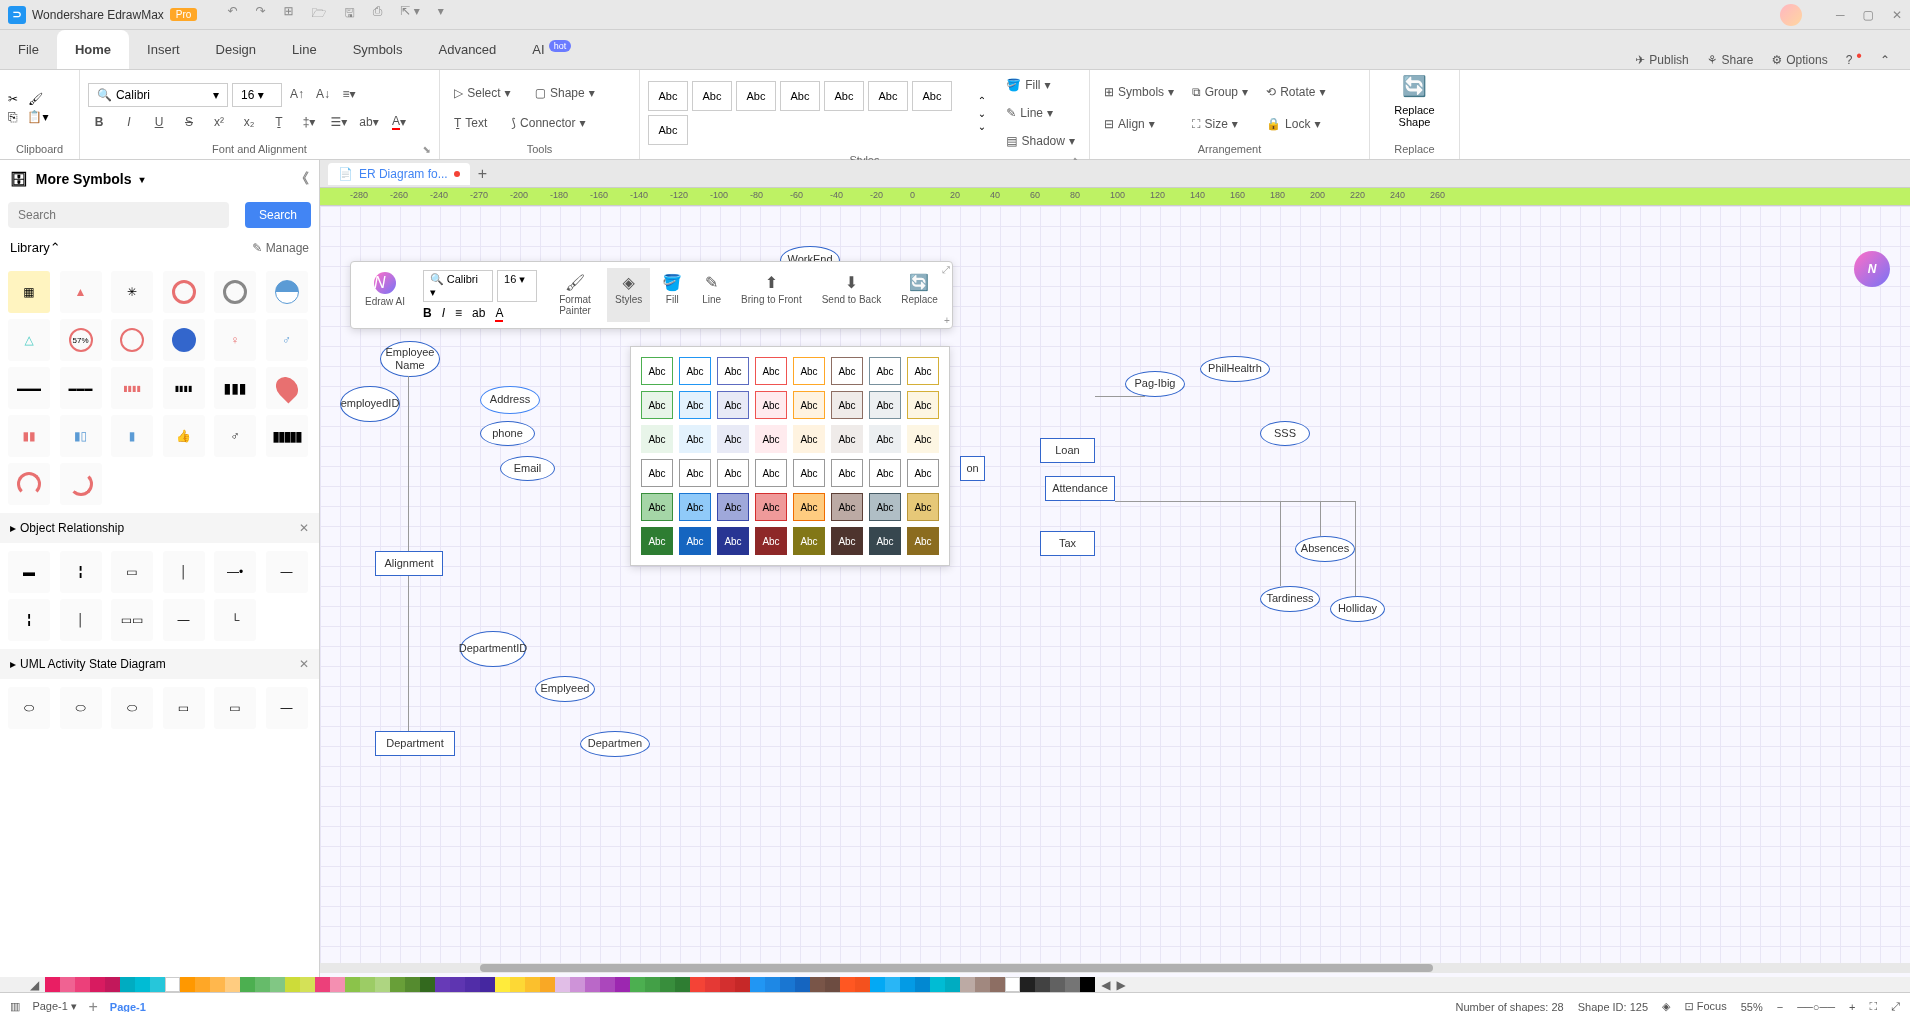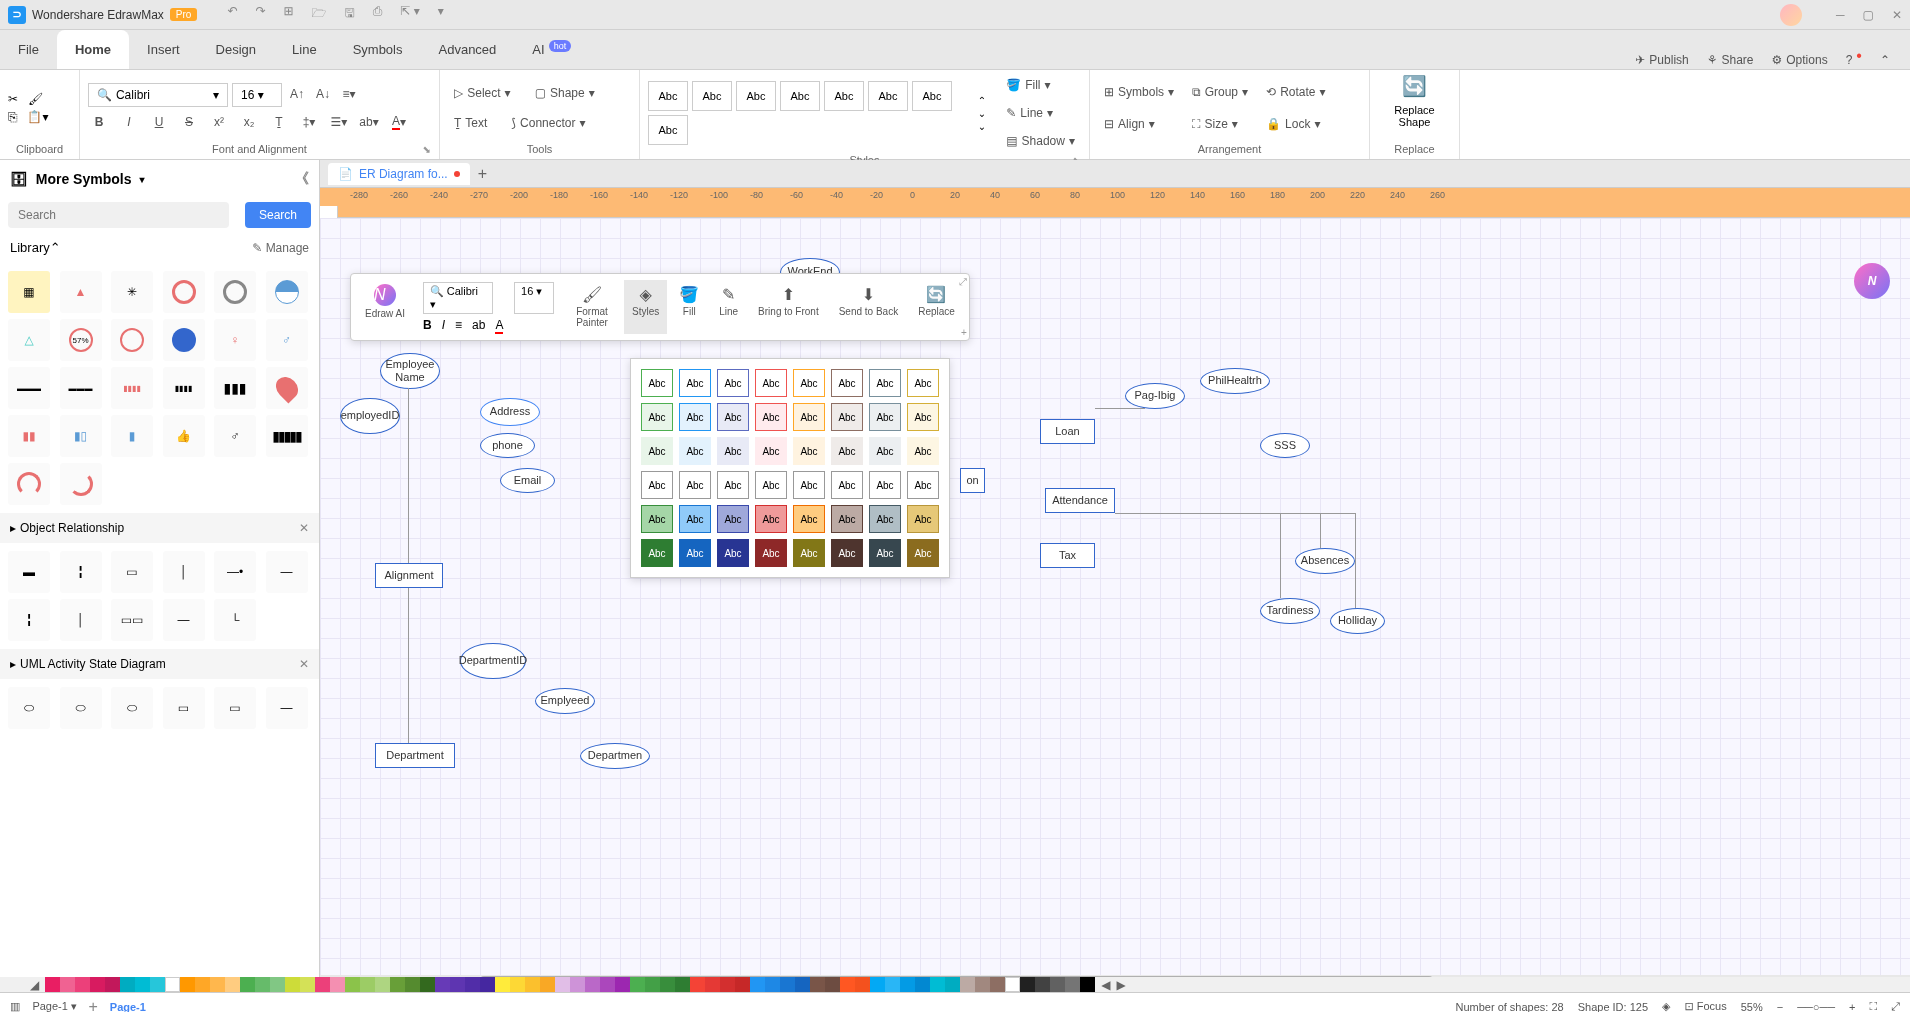--- a/index.html
+++ b/index.html
@@ -40,21 +40,21 @@
 .manage-link{margin-left:auto;font-size:12px;color:#666}
 .symbol-grid{padding:8px;display:grid;grid-template-columns:repeat(6,1fr);gap:6px;overflow-y:auto}
 .symbol-item{width:42px;height:42px;border:1px solid transparent;display:flex;align-items:center;justify-content:center;background:#fafafa;border-radius:3px}
 .section-header{padding:8px 10px;background:#f5f5f5;display:flex;align-items:center;font-size:12px}
 .section-close{margin-left:auto;color:#888}
 .canvas-area{flex:1;position:relative;background:#f8f7ff;overflow:hidden}
 .doc-tabs{height:28px;background:#e8e8e8;display:flex;align-items:center;padding:0 8px;border-bottom:1px solid #ccc}
 .doc-tab{background:#fff;padding:4px 10px;display:flex;align-items:center;gap:6px;font-size:12px;border-radius:4px 4px 0 0}
 .doc-tab .dot{width:6px;height:6px;background:#f44336;border-radius:50%}
 .new-tab{margin-left:8px;font-size:16px;color:#666}
-.ruler-h{height:30px;background:#fdba74;border-bottom:1px solid #ccc;display:flex;font-size:9px;color:#666;position:relative}
+.ruler-h{height:18px;background:#bef264;border-bottom:1px solid #ccc;display:flex;font-size:9px;color:#666;position:relative}
 .ruler-tick{position:absolute;top:2px}
 .canvas{position:relative;flex:1;height:calc(100% - 60px);background:#f8f7ff;background-image:linear-gradient(#e8e5f5 1px,transparent 1px),linear-gradient(90deg,#e8e5f5 1px,transparent 1px);background-size:20px 20px}
 .ruler-v{position:absolute;left:0;top:46px;width:18px;height:calc(100% - 60px);background:#fff;border-right:1px solid #ccc;font-size:9px;color:#666}
 .ruler-v-tick{position:absolute;right:2px}
 .er-shape{position:absolute;background:#fff;border:1px solid #3366cc;display:flex;align-items:center;justify-content:center;font-size:11px;color:#333;text-align:center;line-height:1.2}
 .ellipse{border-radius:50%}
 .rect{border-radius:0}
 .selected{border:1px solid #4285f4}
 .connector-line{position:absolute;background:#999}
 .float-toolbar{position:absolute;background:#fff;border:1px solid #ccc;border-radius:4px;display:flex;padding:6px;gap:4px;box-shadow:0 2px 8px rgba(0,0,0,0.15);z-index:100}
@@ -398,21 +398,21 @@
 
       <div class="er-shape ellipse selected" style="left:160px;top:180px;width:60px;height:28px">Address</div>
       <div class="er-shape ellipse" style="left:160px;top:215px;width:55px;height:25px">phone</div>
       <div class="er-shape ellipse" style="left:180px;top:250px;width:55px;height:25px">Email</div>
       <div class="er-shape rect" style="left:55px;top:345px;width:68px;height:25px">Alignment</div>
       <div class="er-shape ellipse" style="left:140px;top:425px;width:66px;height:36px;padding:2px">DepartmentID</div>
       <div class="er-shape ellipse" style="left:215px;top:470px;width:60px;height:26px">Emplyeed</div>
       <div class="er-shape rect" style="left:55px;top:525px;width:80px;height:25px">Department</div>
       <div class="er-shape ellipse" style="left:260px;top:525px;width:70px;height:26px">Departmen</div>
       <div class="er-shape rect" style="left:640px;top:250px;width:25px;height:25px">on</div>
-      <div class="er-shape rect" style="left:720px;top:201px;width:55px;height:25px">Loan</div>
+      <div class="er-shape rect" style="left:720px;top:232px;width:55px;height:25px">Loan</div>
       <div class="er-shape rect" style="left:725px;top:270px;width:70px;height:25px">Attendance</div>
       <div class="er-shape rect" style="left:720px;top:325px;width:55px;height:25px">Tax</div>
       <div class="er-shape ellipse" style="left:805px;top:165px;width:60px;height:26px">Pag-Ibig</div>
       <div class="er-shape ellipse" style="left:880px;top:150px;width:70px;height:26px">PhilHealtrh</div>
       <div class="er-shape ellipse" style="left:940px;top:215px;width:50px;height:25px">SSS</div>
       <div class="er-shape ellipse" style="left:940px;top:380px;width:60px;height:26px">Tardiness</div>
       <div class="er-shape ellipse" style="left:975px;top:330px;width:60px;height:26px">Absences</div>
       <div class="er-shape ellipse" style="left:1010px;top:390px;width:55px;height:26px">Holliday</div>
 
       <div class="connector-line" style="left:88px;top:170px;width:1px;height:175px"></div>
@@ -422,21 +422,21 @@
       <div class="connector-line" style="left:1000px;top:295px;width:1px;height:35px"></div>
       <div class="connector-line" style="left:1035px;top:295px;width:1px;height:95px"></div>
       <div class="connector-line" style="left:795px;top:295px;width:240px;height:1px"></div>
 
       <div class="float-toolbar" style="left:30px;top:55px">
         <div class="float-btn">
           <span class="float-btn-icon" style="background:linear-gradient(135deg,#ff6ec7,#7873f5);width:22px;height:22px;border-radius:50%;color:#fff;font-style:italic">N</span>
           <span>Edraw AI</span>
         </div>
         <div style="display:flex;flex-direction:column;gap:4px;padding:2px 6px">
-          <div style="display:flex;gap:21px">
+          <div style="display:flex;gap:4px">
             <div class="float-font">🔍 <span>Calibri</span> ▾</div>
             <div class="float-size"><span>16</span> ▾</div>
           </div>
           <div style="display:flex;gap:10px">
             <span><b>B</b></span>
             <span><i>I</i></span>
             <span>≡</span>
             <span>ab</span>
             <span><span style="border-bottom:2px solid red">A</span></span>
           </div>

